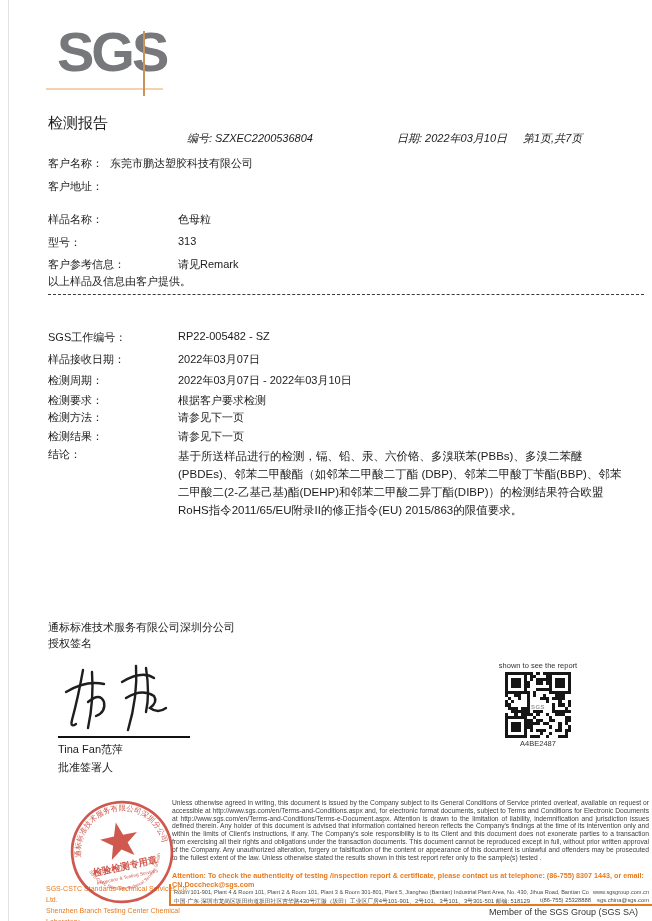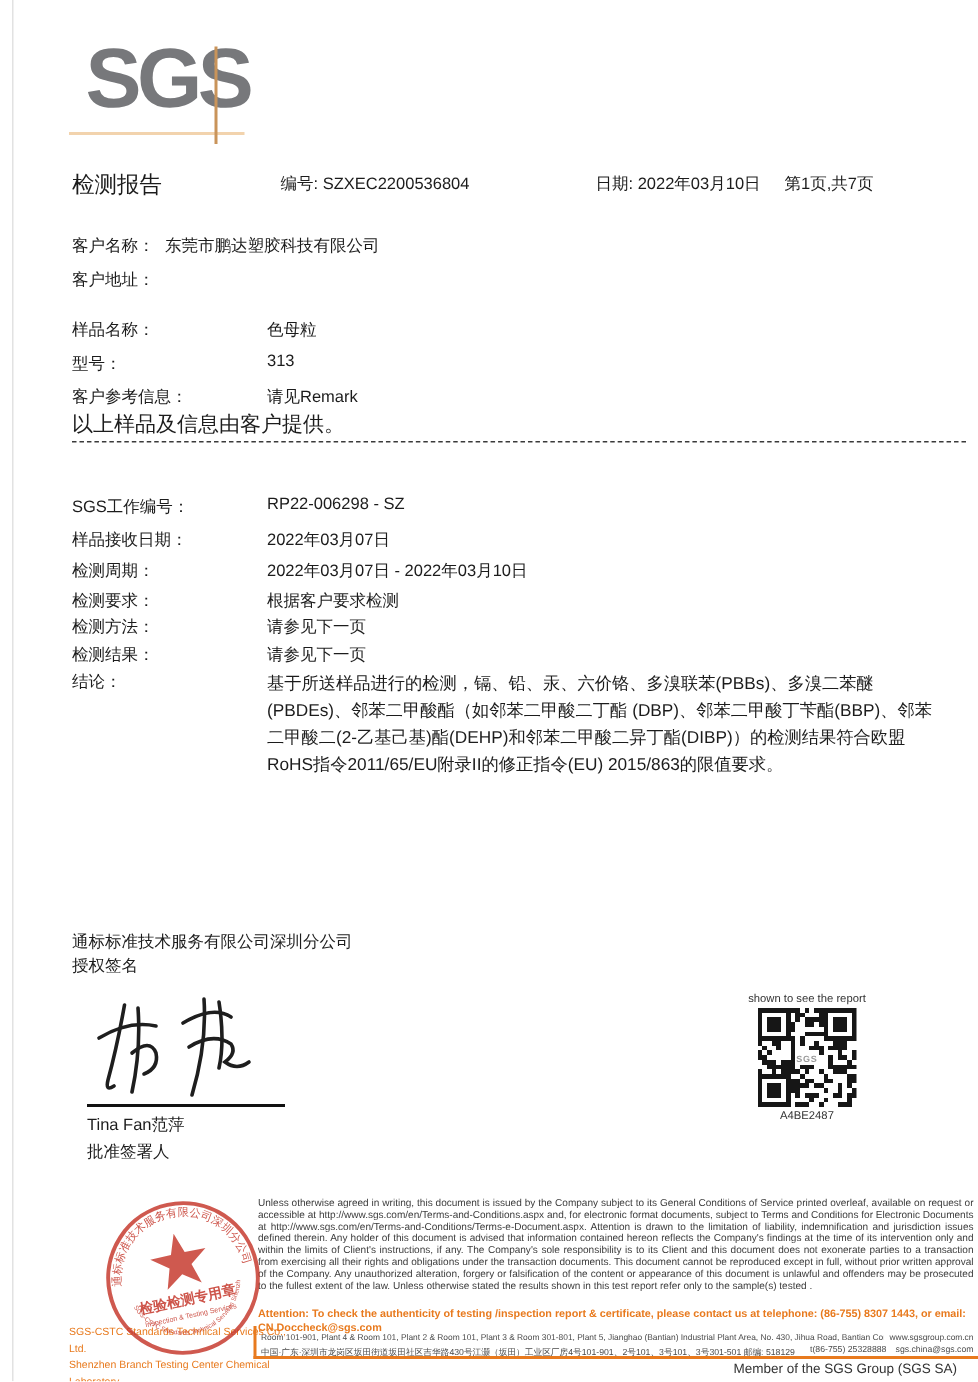--- a/index.html
+++ b/index.html
@@ -10,32 +10,32 @@
   }
   .edge-line { position:absolute; left:8px; top:0; bottom:0; width:1px; background:#e2e2e2; }
 
   
   .logo { position:absolute; left:57px; top:24px; font-weight:bold; font-size:56px;
           letter-spacing:-3px; color:#77787b; line-height:1; }
   .logo-hline { position:absolute; left:46px; top:88px; width:117px; height:2px; background:#f2d3ad; }
   .logo-vline { position:absolute; left:143px; top:31px; width:2px; height:65px; background:#c9945a; }
 
   .report-title { position:absolute; left:48px; top:114px; font-size:15px; font-weight:normal; color:#1c1c1c; }
-  .hmeta { position:absolute; top:115px; font-size:11px; color:#1c1c1c; }
+  .hmeta { position:absolute; top:131px; font-size:11px; color:#1c1c1c;font-style:italic; }
   .hmeta.no   { left:187px; }
   .hmeta.date { left:397px; }
   .hmeta.pg   { left:523px; }
 
   
   .lbl  { position:absolute; left:48px;  font-size:11px; color:#1c1c1c; white-space:nowrap; }
   .val  { position:absolute; font-size:11px; color:#1c1c1c; white-space:nowrap; }
   .v1 { left:110px; }
   .v2 { left:178px; }
 
-  .note { position:absolute; left:48px; top:274px; font-size:14px; color:#1c1c1c; }
+  .note { position:absolute; left:48px; top:274px; font-size:11px; color:#1c1c1c; }
   .dashes { position:absolute; left:48px; right:8px; top:294px; border-top:1.5px dashed #3a3a3a; }
 
   .conclusion { position:absolute; left:178px; top:447px; width:452px; font-size:11.5px;
                 line-height:18px; color:#1c1c1c; text-align:left; }
 
   
   .sig-company { position:absolute; left:48px; top:620px; font-size:11px; color:#1c1c1c; }
   .sig-auth    { position:absolute; left:48px; top:636px; font-size:11px; color:#1c1c1c; }
   .sig-draw    { position:absolute; left:58px; top:658px; }
   .sig-line    { position:absolute; left:58px; top:736px; width:132px; height:1.5px; background:#111; }
@@ -95,21 +95,21 @@
   <div class="val v2" style="top:212px">色母粒</div>
   <div class="lbl" style="top:235px">型号：</div>
   <div class="val v2" style="top:235px">313</div>
   <div class="lbl" style="top:257px">客户参考信息：</div>
   <div class="val v2" style="top:257px">请见Remark</div>
   <div class="note">以上样品及信息由客户提供。</div>
 
   <div class="dashes"></div>
 
   <div class="lbl" style="top:330px">SGS工作编号：</div>
-  <div class="val v2" style="top:330px">RP22-006298 - SZ</div>
+  <div class="val v2" style="top:330px">RP22-005482 - SZ</div>
   <div class="lbl" style="top:352px">样品接收日期：</div>
   <div class="val v2" style="top:352px">2022年03月07日</div>
   <div class="lbl" style="top:373px">检测周期：</div>
   <div class="val v2" style="top:373px">2022年03月07日 - 2022年03月10日</div>
   <div class="lbl" style="top:393px">检测要求：</div>
   <div class="val v2" style="top:393px">根据客户要求检测</div>
   <div class="lbl" style="top:410px">检测方法：</div>
   <div class="val v2" style="top:410px">请参见下一页</div>
   <div class="lbl" style="top:429px">检测结果：</div>
   <div class="val v2" style="top:429px">请参见下一页</div>

